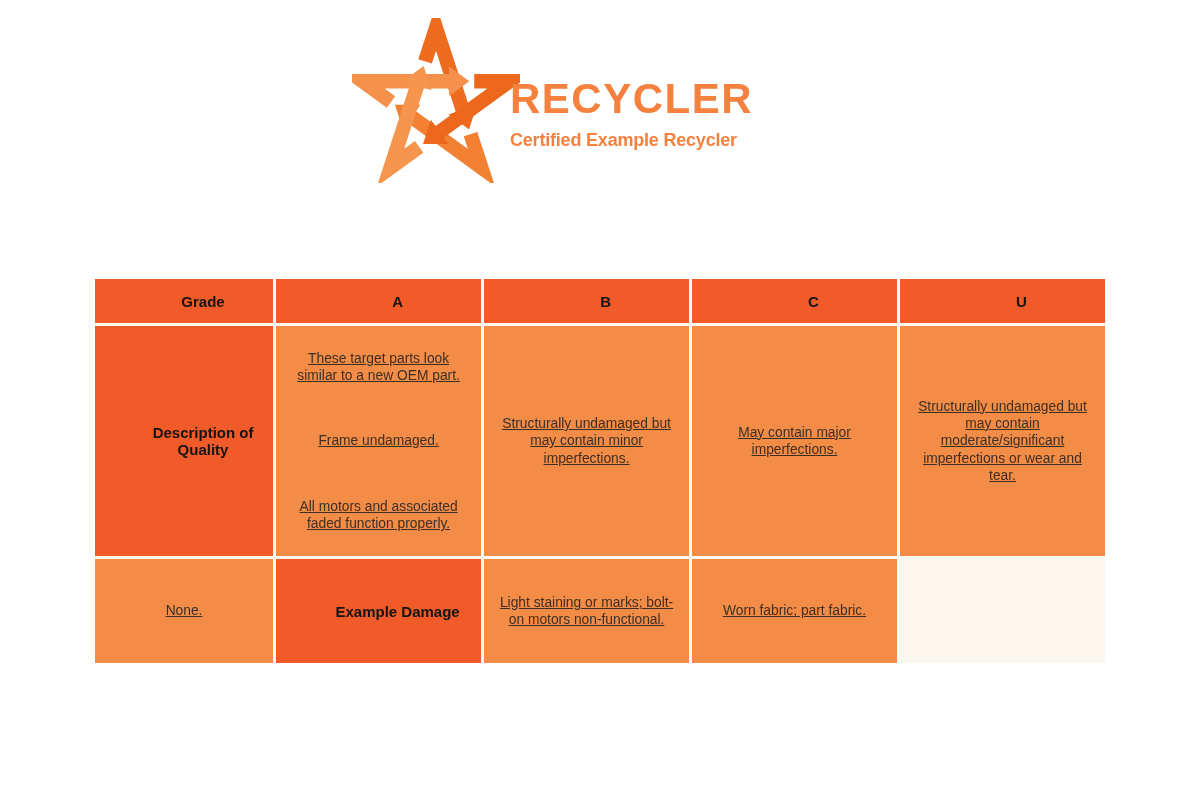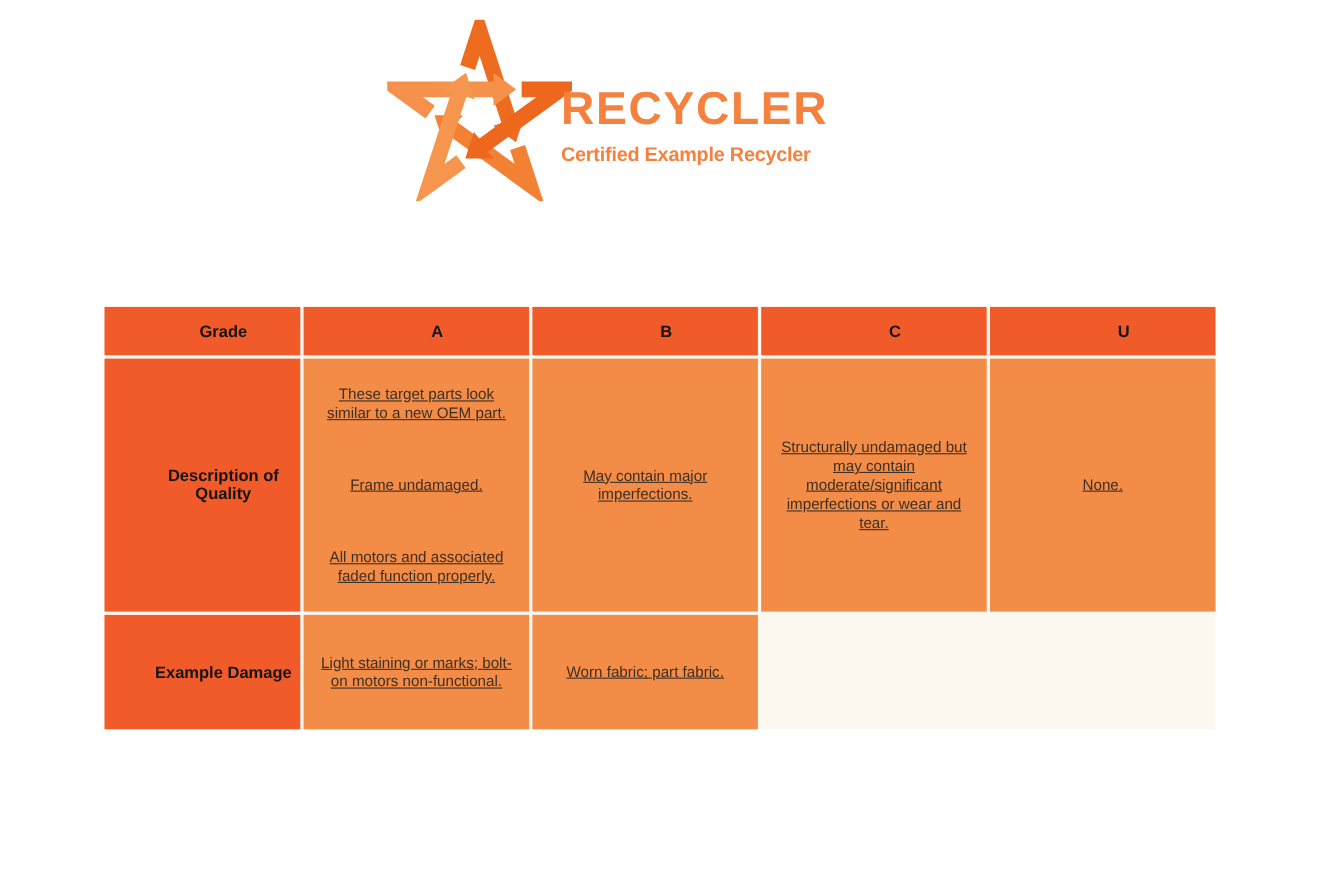--- a/index.html
+++ b/index.html
@@ -119,20 +119,23 @@
     <div class="cell c-dark">C</div>
     <div class="cell c-dark">U</div>
 
     <div class="cell c-dark">Description of Quality</div>
     <div class="cell c-light">
       <p>These target parts look similar to a new OEM part.</p>
       <p>Frame undamaged.</p>
       <p>All motors and associated faded function properly.</p>
     </div>
     <div class="cell c-light">
+      <p>Structurally undamaged but may contain minor imperfections.</p>
+    </div>
+    <div class="cell c-light">
       <p>May contain major imperfections.</p>
     </div>
     <div class="cell c-light">
       <p>Structurally undamaged but may contain moderate/significant imperfections or wear and tear.</p>
     </div>
 
     <div class="cell c-light">
       <p>None.</p>
     </div>
     <div class="cell c-dark">Example Damage</div>

